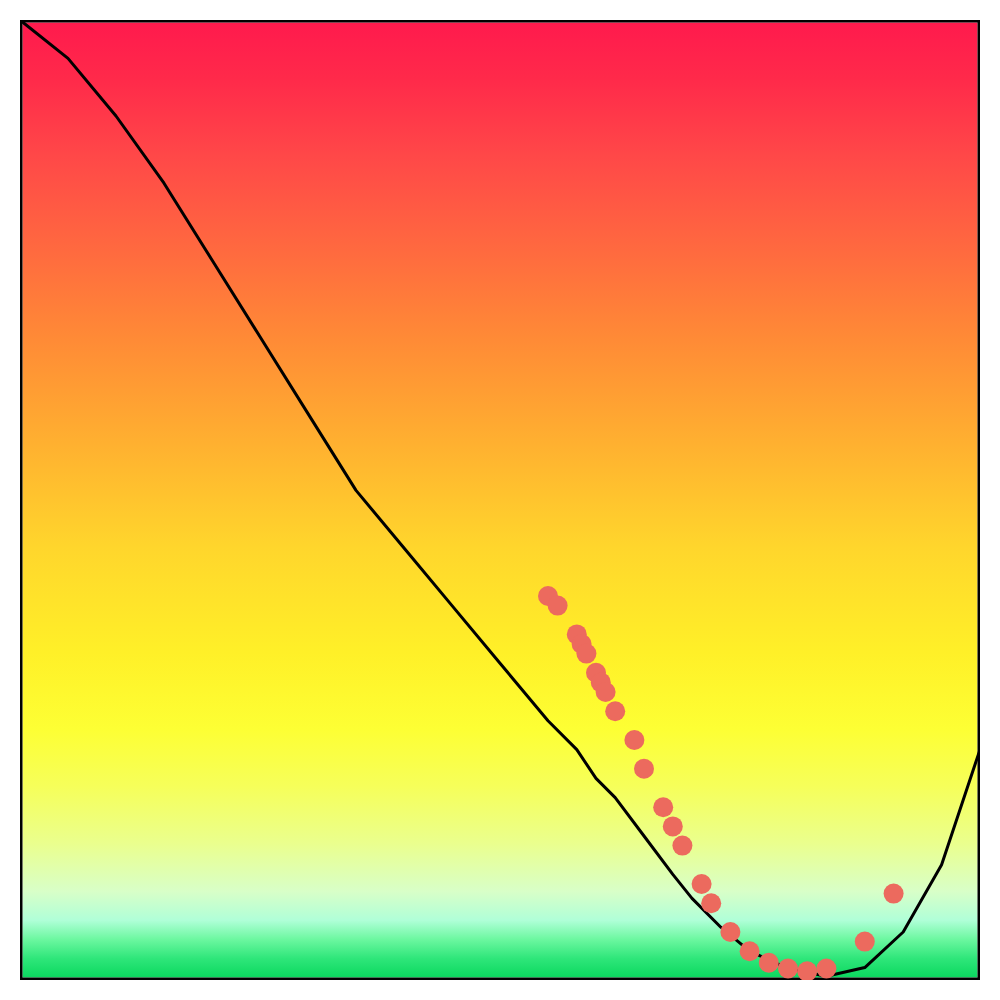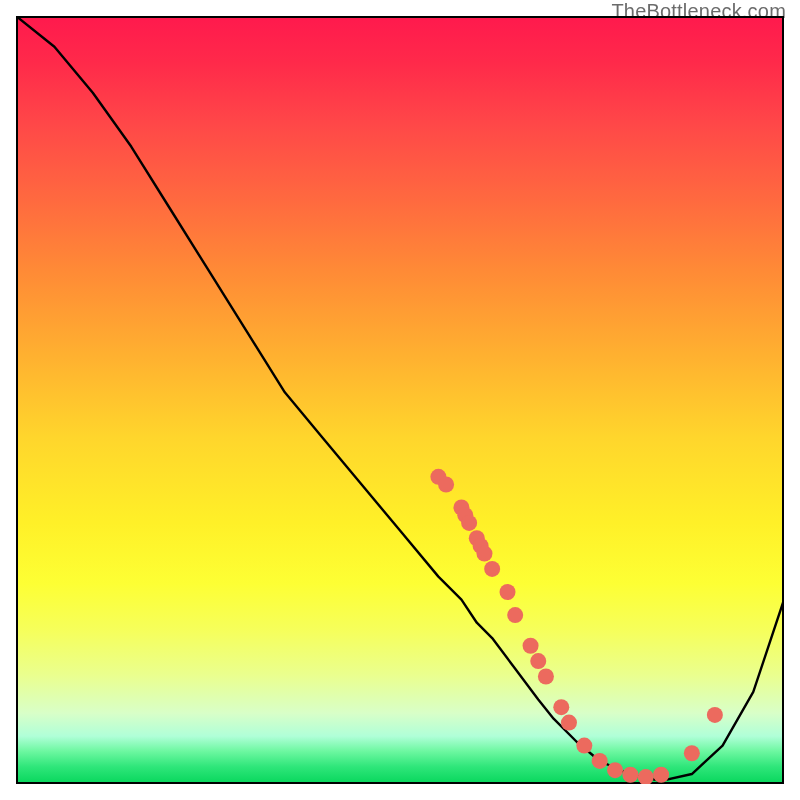--- a/index.html
+++ b/index.html
@@ -70,21 +70,20 @@
     user-select: none;
   }
   .dot {
     fill: #ec6a5e;
   }
 </style>
 </head>
 <body>
 
 <div class="chart-container">
-  <div class="watermark">TheBottleneck.com</div>
   <div class="plot-area">
     <div class="gradient-bg"></div>
     <svg class="curve-svg" viewBox="0 0 768 768" preserveAspectRatio="none">
       <path id="curve-path" fill="none" stroke="#000000" stroke-width="2.4" stroke-linecap="round" stroke-linejoin="round" d="M0.00 0.00 L38.40 30.72 L76.80 76.80 L115.20 130.56 L153.60 192.00 L192.00 253.44 L230.40 314.88 L268.80 376.32 L307.20 422.40 L345.60 468.48 L384.00 514.56 L422.40 560.64 L445.44 583.68 L460.80 606.72 L476.16 622.08 L499.20 652.80 L522.24 683.52 L537.60 702.72 L560.64 725.76 L583.68 744.96 L614.40 758.78 L645.12 764.93 L675.84 758.02 L706.56 729.60 L737.28 675.84 L768.00 583.68"></path>
       <g id="points-group">
           <circle cx="422.40" cy="460.80" r="8" fill="#ec6a5e" class="dot"></circle>
           <circle cx="430.08" cy="468.48" r="8" fill="#ec6a5e" class="dot"></circle>
           <circle cx="445.44" cy="491.52" r="8" fill="#ec6a5e" class="dot"></circle>
           <circle cx="449.28" cy="499.20" r="8" fill="#ec6a5e" class="dot"></circle>
           <circle cx="453.12" cy="506.88" r="8" fill="#ec6a5e" class="dot"></circle>

